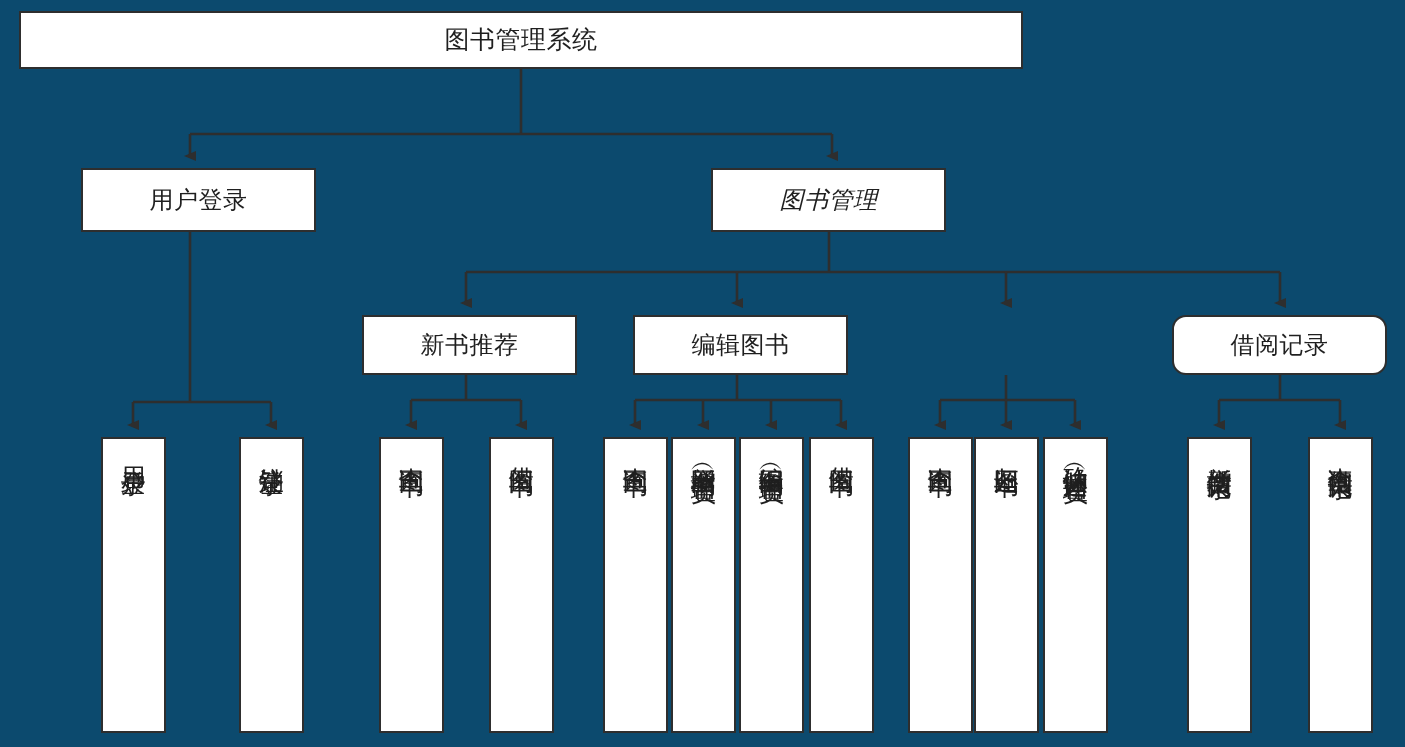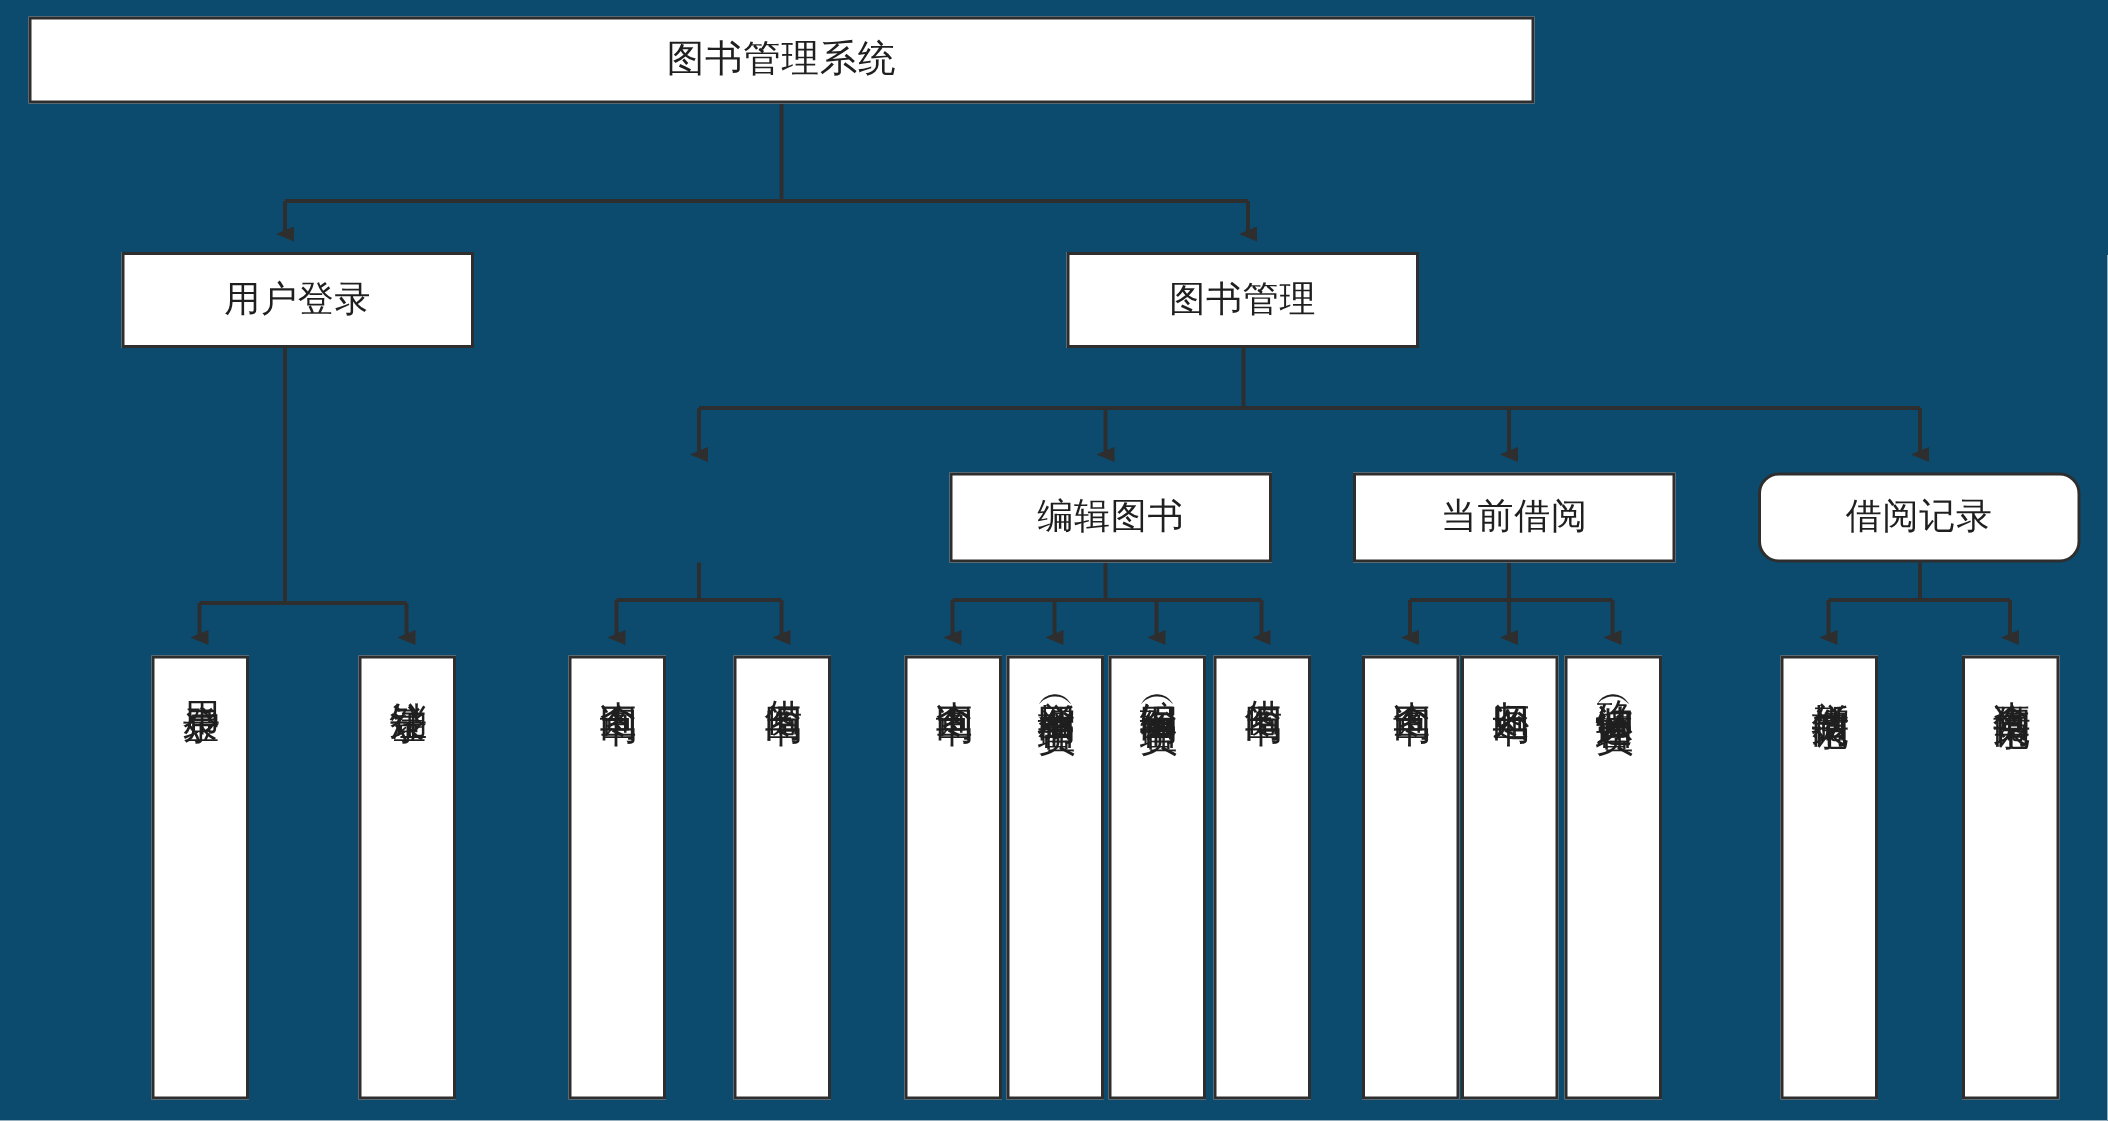--- a/index.html
+++ b/index.html
@@ -137,32 +137,32 @@
   </svg>
 
   <div class="node horiz root" style="left:19px; top:11px; width:1004px; height:58px;">
     <span class="label">图书管理系统</span>
   </div>
 
   <div class="node horiz" style="left:81px; top:168px; width:235px; height:64px;">
     <span class="label">用户登录</span>
   </div>
 
-  <div class="node horiz" style="left:711px; top:168px; width:235px; height:64px;">
+  <div class="node horiz" style="left:711px; top:168px; width:235px; height:64px;font-style:italic;">
     <span class="label">图书管理</span>
   </div>
 
+  <div class="node horiz" style="left:362px; top:315px; width:215px; height:60px;">
+    <span class="label">新书推荐</span>
+  </div>
 
   <div class="node horiz" style="left:633px; top:315px; width:215px; height:60px;">
     <span class="label">编辑图书</span>
   </div>
 
-  <div class="node horiz" style="left:902px; top:315px; width:215px; height:60px;">
-    <span class="label">当前借阅</span>
-  </div>
 
   <div class="node horiz" style="left:1172px; top:315px; width:215px; height:60px;border-radius:14px;">
     <span class="label">借阅记录</span>
   </div>
 
   <div class="node vert" style="left:101px; top:437px; width:65px; height:296px;">
     <span class="label">用户登录</span>
   </div>
   <div class="node vert" style="left:239px; top:437px; width:65px; height:296px;">
     <span class="label">注销登录</span>

